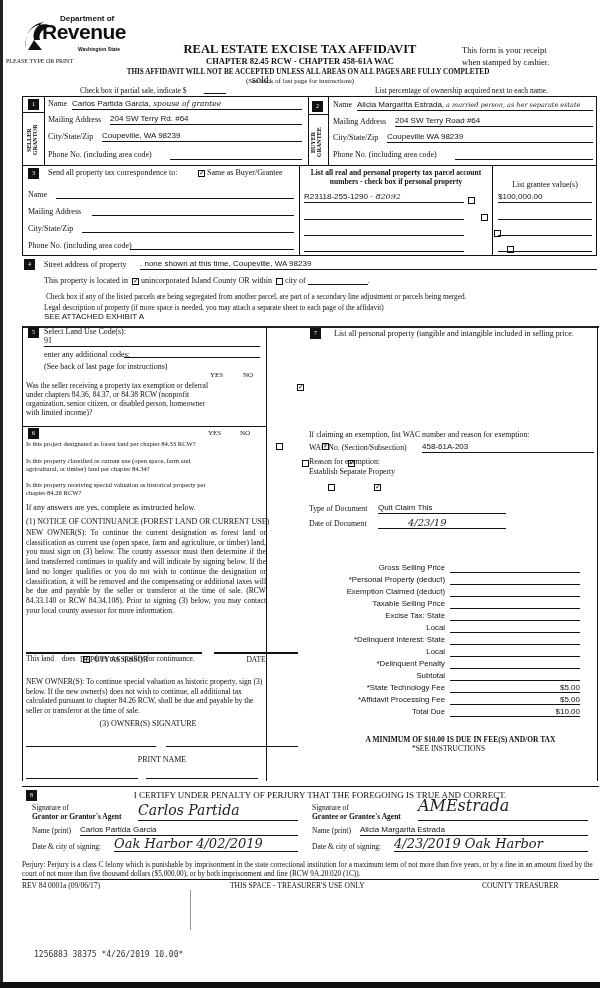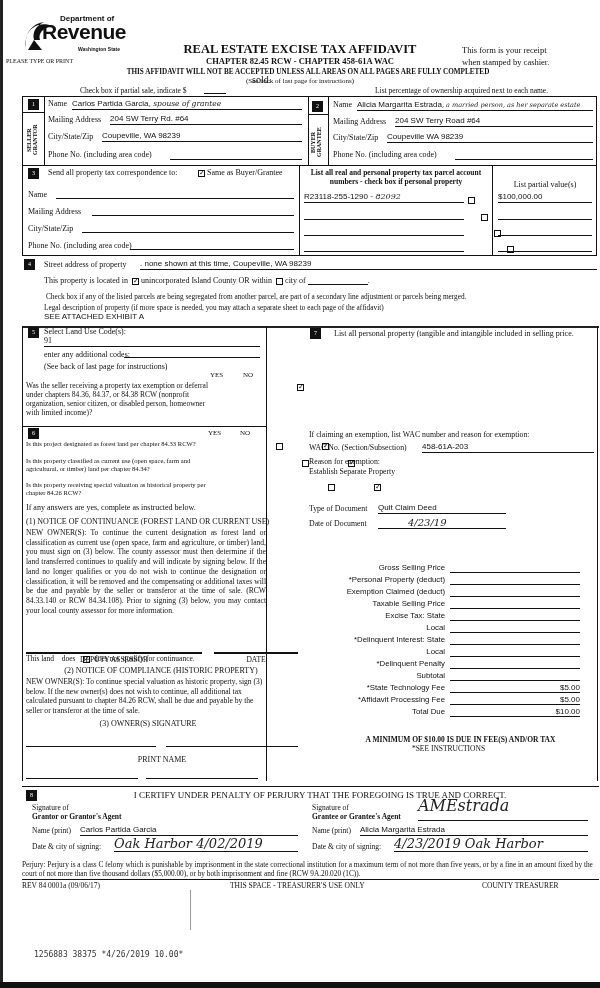--- a/index.html
+++ b/index.html
@@ -102,21 +102,21 @@
   <div class="abs" style="left:28px;top:190px;">Name</div>
   <div class="abs line" style="left:56px;top:198px;width:238px;"></div>
   <div class="abs" style="left:28px;top:207px;">Mailing Address</div>
   <div class="abs line" style="left:92px;top:215px;width:202px;"></div>
   <div class="abs" style="left:28px;top:224px;">City/State/Zip</div>
   <div class="abs line" style="left:82px;top:232px;width:212px;"></div>
   <div class="abs" style="left:28px;top:241px;">Phone No. (including area code)</div>
   <div class="abs line" style="left:130px;top:249px;width:164px;"></div>
 
   <div class="abs c" style="left:302px;top:168px;width:188px;font-size:7.5px;line-height:9px;font-weight:bold;">List all real and personal property tax parcel account numbers - check box if personal property</div>
-  <div class="abs c" style="left:494px;top:180px;width:102px;font-size:8px;">List partial value(s)</div>
+  <div class="abs c" style="left:494px;top:180px;width:102px;font-size:8px;">List grantee value(s)</div>
 
   
   <div class="abs line fill" style="left:304px;top:192px;width:160px;height:11px;"><span>R23118-255-1290</span> <span class="hand">- 82092</span></div>
   <span class="abs cb" style="left:466px;top:195px;"></span>
   <div class="abs line fill" style="left:498px;top:192px;width:94px;height:11px;">$100,000.00</div>
 
   <div class="abs line fill" style="left:304px;top:209px;width:160px;height:11px;"></div>
   <span class="abs cb" style="left:466px;top:212px;"></span>
   <div class="abs line fill" style="left:498px;top:209px;width:94px;height:11px;"></div>
 
@@ -188,41 +188,40 @@
     <span>does</span>&nbsp;&nbsp;
     <span class="cb on"></span>
     <span>does not</span>&nbsp;
     <span>qualify for continuance.</span>
   </div>
   <div class="abs line" style="left:26px;top:652px;width:176px;border-bottom-width:2px;"></div>
   <div class="abs line" style="left:214px;top:652px;width:84px;border-bottom-width:2px;"></div>
   <div class="abs c" style="left:26px;top:655px;width:176px;font-size:7.5px;">DEPUTY ASSESSOR</div>
   <div class="abs c" style="left:214px;top:655px;width:84px;font-size:7.5px;">DATE</div>
 
-  <div class="abs c" style="left:26px;top:666px;width:270px;font-size:8px;">(2) NOTICE OF COMPLIANCE (HISTORIC PROPERTY)</div>
   <div class="abs" style="left:26px;top:677px;width:244px;font-size:7.6px;line-height:9.7px;">NEW OWNER(S): To continue special valuation as historic property, sign (3) below. If the new owner(s) does not wish to continue, all additional tax calculated pursuant to chapter 84.26 RCW, shall be due and payable by the seller or transferor at the time of sale.</div>
   <div class="abs c" style="left:26px;top:719px;width:244px;font-size:8px;">(3) OWNER(S) SIGNATURE</div>
   <div class="abs line" style="left:26px;top:746px;width:130px;"></div>
   <div class="abs line" style="left:166px;top:746px;width:132px;"></div>
   <div class="abs c" style="left:26px;top:755px;width:272px;font-size:8px;">PRINT NAME</div>
   <div class="abs line" style="left:26px;top:778px;width:112px;"></div>
   <div class="abs line" style="left:146px;top:778px;width:112px;"></div>
 
   
   <div class="badge" style="left:310px;top:328px;">7</div>
   <div class="abs" style="left:326px;top:328px;width:260px;font-size:8px;line-height:11px;padding-left:8px;">List all personal property (tangible and intangible included in selling price.</div>
   <div class="abs" style="left:310px;top:340px;width:280px;height:85px;"></div>
 
   <div class="abs" style="left:309px;top:430px;font-size:7.8px;">If claiming an exemption, list WAC number and reason for exemption:</div>
   <div class="abs" style="left:309px;top:443px;font-size:7.8px;">WAC No. (Section/Subsection)</div>
   <div class="abs line fill" style="left:422px;top:442px;width:172px;height:11px;">458-61A-203</div>
   <div class="abs" style="left:309px;top:457px;font-size:7.8px;">Reason for exemption:</div>
   <div class="abs" style="left:309px;top:467px;font-size:7.8px;">Establish Separate Property</div>
   <div class="abs" style="left:309px;top:504px;font-size:7.8px;">Type of Document</div>
-  <div class="abs line fill" style="left:378px;top:503px;width:128px;height:11px;">Quit Claim Deed</div>
+  <div class="abs line fill" style="left:378px;top:503px;width:128px;height:11px;">Quit Claim This</div>
   <div class="abs" style="left:309px;top:519px;font-size:7.8px;">Date of Document</div>
   <div class="abs line hand" style="left:378px;top:517px;width:128px;height:12px;font-size:10px;padding-left:30px;">4/23/19</div>
 
   
   <div class="abs sans" style="left:300px;top:563px;width:297px;">
     <div class="abs r" style="left:0;top:0px;width:145px;font-size:7.8px;">Gross Selling Price</div>
     <div class="abs line r" style="left:150px;top:0px;width:130px;height:10px;font-size:8px;"></div>
     <div class="abs r" style="left:0;top:12px;width:145px;font-size:7.8px;">*Personal Property (deduct)</div>
     <div class="abs line r" style="left:150px;top:12px;width:130px;height:10px;font-size:8px;"></div>
     <div class="abs r" style="left:0;top:24px;width:145px;font-size:7.8px;">Exemption Claimed (deduct)</div>
@@ -251,20 +250,21 @@
   <div class="abs b c" style="left:312px;top:735px;width:297px;font-size:7.5px;">A MINIMUM OF $10.00 IS DUE IN FEE(S) AND/OR TAX</div>
   <div class="abs c" style="left:300px;top:744px;width:297px;font-size:7.5px;">*SEE INSTRUCTIONS</div>
 
   
   <div class="abs" style="left:22px;top:786px;width:577px;height:1px;background:#111;"></div>
   <div class="badge" style="left:26px;top:790px;">8</div>
   <div class="abs c" style="left:60px;top:790px;width:520px;font-size:9px;">I CERTIFY UNDER PENALTY OF PERJURY THAT THE FOREGOING IS TRUE AND CORRECT.</div>
 
   <div class="abs" style="left:32px;top:803px;font-size:7.5px;">Signature of</div>
   <div class="abs b" style="left:32px;top:812px;font-size:7.5px;">Grantor or Grantor's Agent</div>
+  <div class="abs line hand" style="left:138px;top:802px;width:160px;height:19px;font-size:14px;">Carlos Partida</div>
   <div class="abs" style="left:32px;top:826px;font-size:7.5px;">Name (print)</div>
   <div class="abs line fill" style="left:80px;top:825px;width:218px;height:11px;">Carlos Partida Garcia</div>
   <div class="abs" style="left:32px;top:842px;font-size:7.5px;">Date &amp; city of signing:</div>
   <div class="abs line hand" style="left:114px;top:836px;width:184px;height:16px;font-size:13px;">Oak Harbor  4/02/2019</div>
 
   <div class="abs" style="left:312px;top:803px;font-size:7.5px;">Signature of</div>
   <div class="abs b" style="left:312px;top:812px;font-size:7.5px;">Grantee or Grantee's Agent</div>
   <div class="abs line hand" style="left:418px;top:796px;width:170px;height:25px;font-size:16px;">AMEstrada</div>
   <div class="abs" style="left:312px;top:826px;font-size:7.5px;">Name (print)</div>
   <div class="abs line fill" style="left:360px;top:825px;width:228px;height:11px;">Alicia Margarita Estrada</div>

